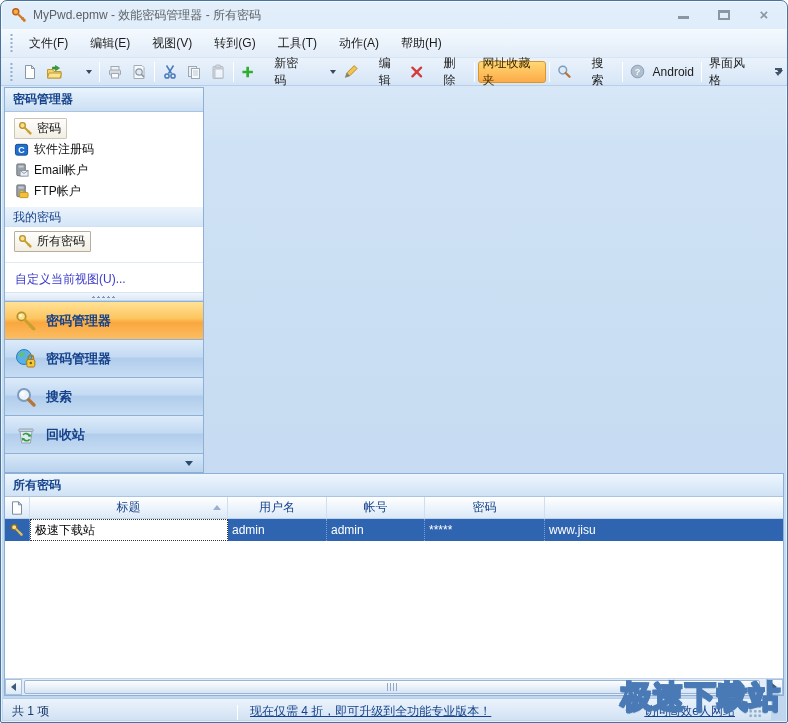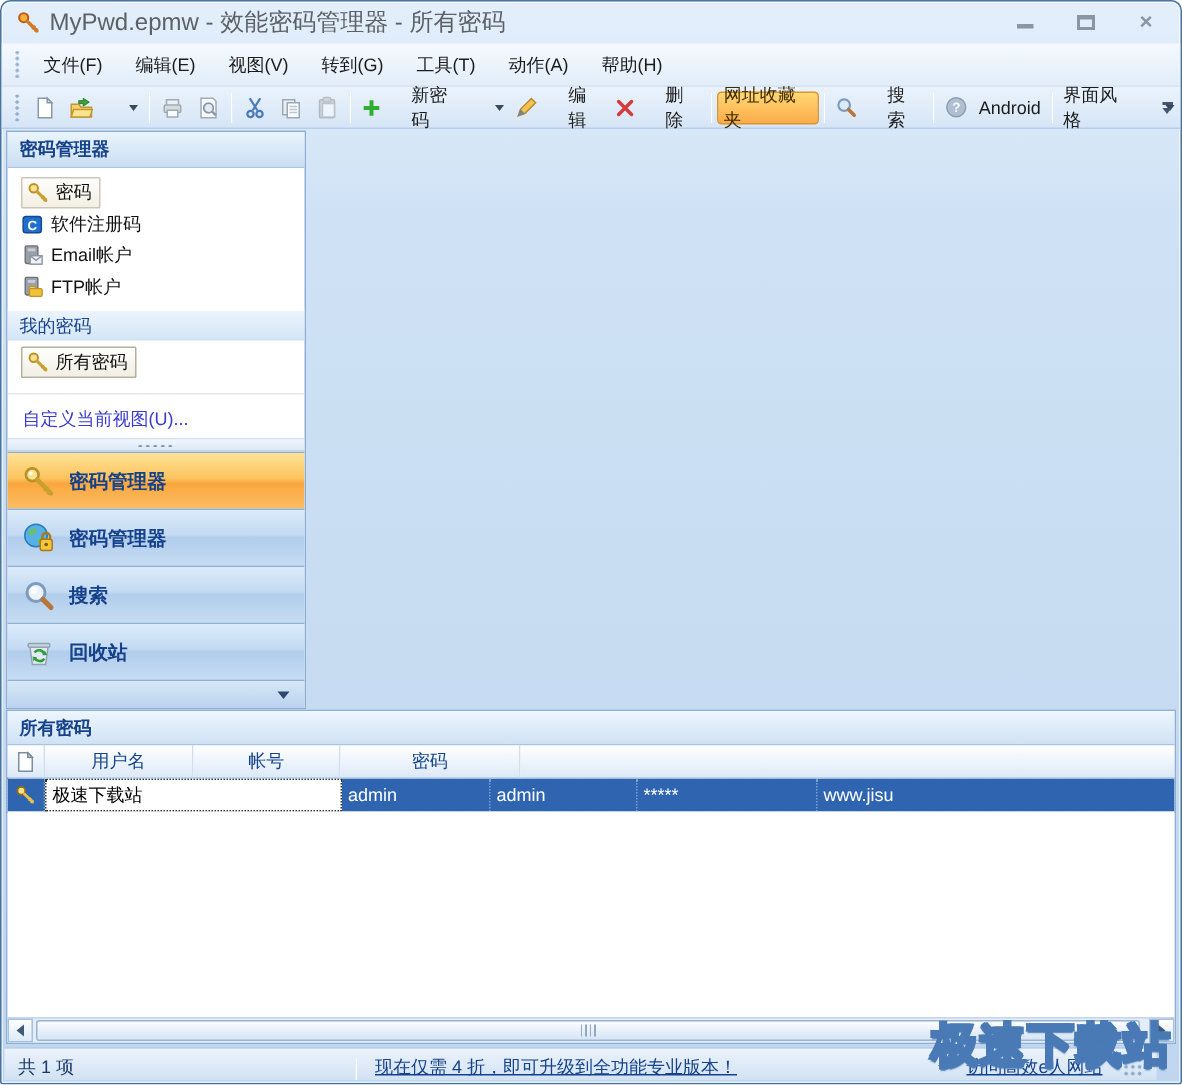--- a/index.html
+++ b/index.html
@@ -8,21 +8,21 @@
 
   .window {
     position:relative; width:788px; height:723px; overflow:hidden;
     border:1px solid #49739f; border-radius:7px 7px 2px 2px;
     background:linear-gradient(180deg,#e3effb 0%,#cfe2f5 20%,#bfd6ee 100%);
     box-shadow:inset 0 0 0 1px rgba(255,255,255,.6);
   }
 
   
   .titlebar { position:absolute; top:0; left:0; right:0; height:28px; display:flex; align-items:center; padding:0 10px; }
-  .titlebar .title { margin-left:6px; color:#5c6166; font-size:16px; }
+  .titlebar .title { margin-left:6px; color:#5c6166; font-size:12px; }
   .win-controls { margin-left:auto; display:flex; align-items:center; gap:22px; padding-right:4px; }
   .win-btn { width:18px; height:16px; position:relative; cursor:default; }
   .min-glyph { position:absolute; left:3px; bottom:4px; width:11px; height:3px; background:#8b96a3; }
   .max-glyph { position:absolute; left:3px; top:3px; width:12px; height:10px; border:2px solid #8b96a3; border-top-width:3px; }
   .close-glyph { position:absolute; inset:0; color:#8b96a3; font-size:15px; font-weight:bold; text-align:center; line-height:16px; }
 
   
   .menubar { position:absolute; top:28px; left:0; right:0; height:29px; display:flex; align-items:center;
     background:linear-gradient(180deg,#f4f9fe,#e2edf9); border-bottom:1px solid #d6e4f3; padding-left:4px; }
   .grip { width:5px; height:18px; margin:0 4px;
@@ -388,20 +388,24 @@
     <div class="main">
       <div class="main-header">所有密码</div>
 
       <div class="thead">
         <div class="th icon-col">
           <svg width="12" height="14" viewBox="0 0 12 14">
             <path d="M1.5 .8 h6 l3 3 v9.4 h-9 z" fill="#fff" stroke="#7d8da0"></path>
             <path d="M7.5 .8 v3 h3 z" fill="#e3eaf1" stroke="#7d8da0"></path>
           </svg>
         </div>
+        <div class="th c-title">
+          <span>标题</span>
+          <span class="sort-arrow"></span>
+        </div>
         <div class="th c-user">
           <span>用户名</span>
         </div>
         <div class="th c-acct">
           <span>帐号</span>
         </div>
         <div class="th c-pass">
           <span>密码</span>
         </div>
         <div class="th c-url"></div>

